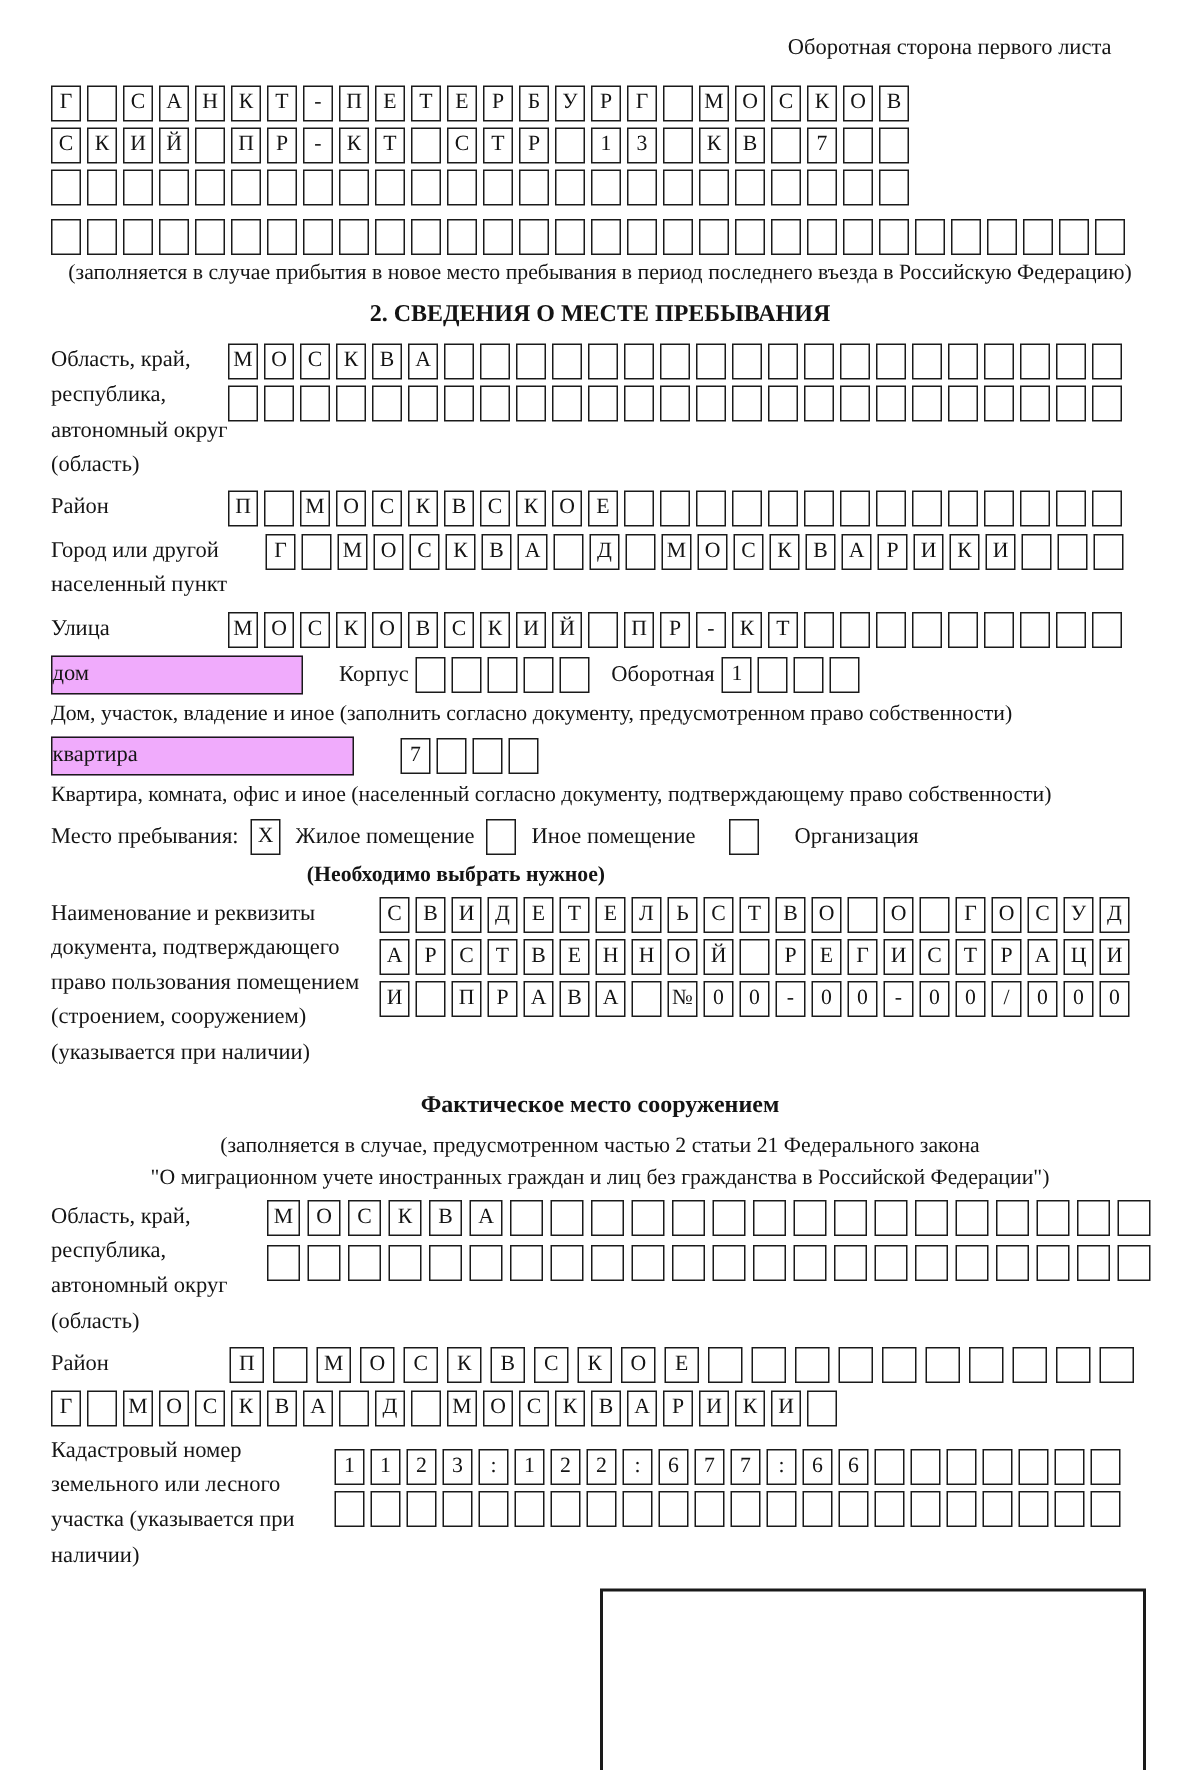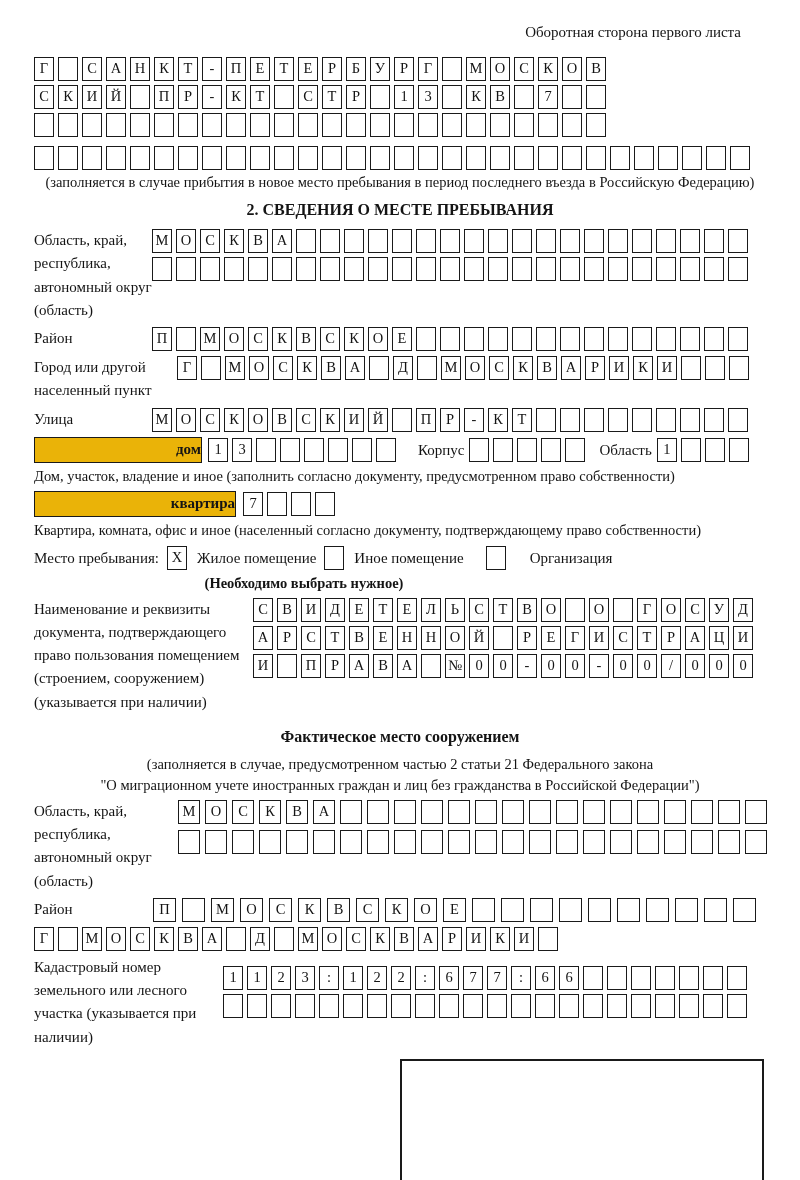--- a/index.html
+++ b/index.html
@@ -19,21 +19,21 @@
     border:1.6px solid #1a1a1a;margin-right:4px;background:#fff;
     font-family:"Liberation Serif", serif;font-size:14.5px;line-height:20px;
     text-align:center;vertical-align:top;color:#141414;
   }
   .w27 .cell{width:22px;margin-right:5px;}
   .w29 .cell{width:23px;margin-right:6px;}
   .center-note{text-align:center;font-size:14.5px;margin:4px 0 6px;}
   .sec-title{text-align:center;font-weight:bold;font-size:16px;margin:10px 0 10px;}
   .labelbox{
     box-sizing:border-box;border:1.8px solid #1a1a1a;height:26px;
-    text-align:right;font-size:15px;line-height:23px;flex-shrink:0;background:#eab308;font-weight:bold;
+    text-align:left;font-size:15px;line-height:23px;flex-shrink:0;background:#f0abfc;
   }
   .inline-lbl{font-size:15px;line-height:26px;white-space:nowrap;}
   .caption{font-size:14.5px;margin:2px 0 6px;}
   .stamp-wrap{margin-left:366px;width:364px;margin-top:10px;}
   .stamp-box{box-sizing:border-box;border:2px solid #1a1a1a;width:364px;height:178px;background:#fff;}
   .mt4{margin-top:4px;}
 </style>
 </head>
 <body>
 
@@ -69,29 +69,28 @@
   <div class="boxrow"><span class="cell">Г</span><span class="cell"></span><span class="cell">М</span><span class="cell">О</span><span class="cell">С</span><span class="cell">К</span><span class="cell">В</span><span class="cell">А</span><span class="cell"></span><span class="cell">Д</span><span class="cell"></span><span class="cell">М</span><span class="cell">О</span><span class="cell">С</span><span class="cell">К</span><span class="cell">В</span><span class="cell">А</span><span class="cell">Р</span><span class="cell">И</span><span class="cell">К</span><span class="cell">И</span><span class="cell"></span><span class="cell"></span><span class="cell"></span></div>
 </div>
 
 <div class="frow">
   <div class="flabel" style="width:118px;">Улица</div>
   <div class="boxrow"><span class="cell">М</span><span class="cell">О</span><span class="cell">С</span><span class="cell">К</span><span class="cell">О</span><span class="cell">В</span><span class="cell">С</span><span class="cell">К</span><span class="cell">И</span><span class="cell">Й</span><span class="cell"></span><span class="cell">П</span><span class="cell">Р</span><span class="cell">-</span><span class="cell">К</span><span class="cell">Т</span><span class="cell"></span><span class="cell"></span><span class="cell"></span><span class="cell"></span><span class="cell"></span><span class="cell"></span><span class="cell"></span><span class="cell"></span><span class="cell"></span></div>
 </div>
 
 <div class="frow" style="align-items:center;">
   <div class="labelbox" style="width:168px;margin-right:6px;">дом</div>
-  <div class="boxrow"><span class="cell">1</span><span class="cell">3</span><span class="cell"></span><span class="cell"></span><span class="cell"></span><span class="cell"></span><span class="cell"></span><span class="cell"></span></div>
   <span class="inline-lbl" style="margin-left:18px;margin-right:5px;">Корпус</span>
   <div class="boxrow"><span class="cell"></span><span class="cell"></span><span class="cell"></span><span class="cell"></span><span class="cell"></span></div>
-  <span class="inline-lbl" style="margin-left:10px;margin-right:5px;">Область</span>
+  <span class="inline-lbl" style="margin-left:10px;margin-right:5px;">Оборотная</span>
   <div class="boxrow"><span class="cell">1</span><span class="cell"></span><span class="cell"></span><span class="cell"></span></div>
 </div>
 <div class="caption">Дом, участок, владение и иное (заполнить согласно документу, предусмотренном право собственности)</div>
 
-<div class="frow" style="align-items:center;">
+<div class="frow" style="align-items:center;gap:24px;">
   <div class="labelbox" style="width:202px;margin-right:7px;">квартира</div>
   <div class="boxrow"><span class="cell">7</span><span class="cell"></span><span class="cell"></span><span class="cell"></span></div>
 </div>
 <div class="caption">Квартира, комната, офис и иное (населенный согласно документу, подтверждающему право собственности)</div>
 
 <div class="frow" style="align-items:center;margin-bottom:2px;">
   <span class="inline-lbl" style="margin-right:8px;">Место пребывания:</span>
   <span class="cell">X</span>
   <span class="inline-lbl" style="margin-left:6px;">Жилое помещение</span>
   <span class="cell" style="margin-left:8px;"></span>

